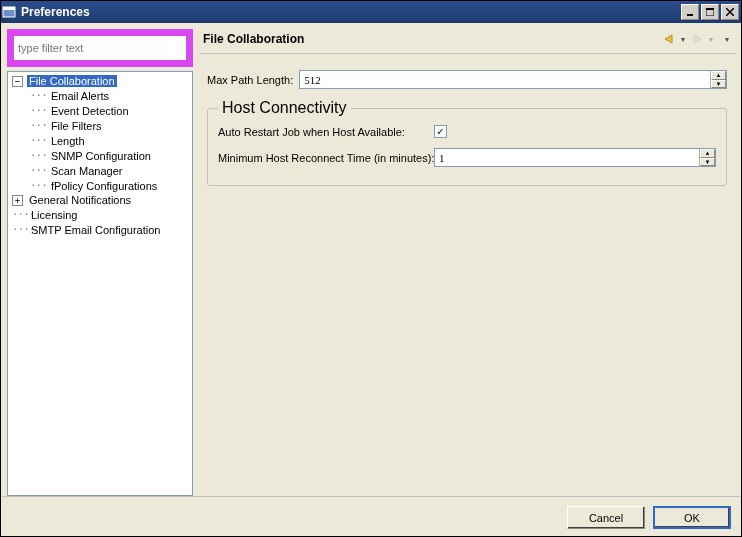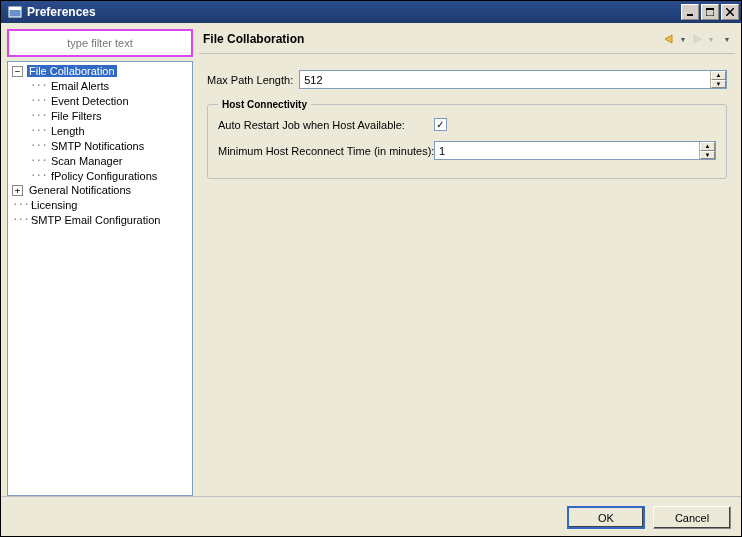--- a/index.html
+++ b/index.html
@@ -11,21 +11,21 @@
       height: 537px;
       overflow: hidden;
       border: 1px solid #000;
     }
     
     .titlebar {
       background: linear-gradient(to bottom, #2a4d8e, #1e3a6e);
       height: 22px;
       display: flex;
       align-items: center;
-      padding: 0 2px 0 6px;
+      padding: 0 2px 0 0;
       color: #fff;
       font-weight: bold;
       font-size: 12px;
     }
     .titlebar-icon {
       width: 16px; height: 16px;
       margin-right: 4px;
       display: flex; align-items: center; justify-content: center;
     }
     .titlebar-title { flex: 1; }
@@ -55,27 +55,26 @@
     
     .left-panel {
       width: 186px;
       display: flex;
       flex-direction: column;
       gap: 4px;
     }
     .filter-input {
       width: 100%;
       height: 20px;
-      border: 2px solid #d946ef;
+      border: 7px solid #d946ef;
       padding: 12px 4px;
       font-size: 11px;
       font-family: Tahoma, Arial, sans-serif;
       color: #999;
       background: #fff;
-      text-align: center;
     }
     .tree {
       flex: 1;
       background: #fff;
       border: 1px solid #7f9db9;
       padding: 2px 0;
       overflow: auto;
     }
     .tree-item {
       display: flex;
@@ -155,21 +154,21 @@
       display: flex;
       border: 1px solid #7f9db9;
       background: #fff;
       height: 19px;
     }
     .spinner-input input {
       border: none;
       flex: 1;
       padding: 0 4px;
       font-size: 11px;
-      font-family: Liberation Sans, sans-serif;
+      font-family: Liberation Serif, serif;
       outline: none;
     }
     .spinner-btns {
       width: 16px;
       display: flex;
       flex-direction: column;
       border-left: 1px solid #b0b0a0;
     }
     .spinner-btn {
       flex: 1;
@@ -185,22 +184,21 @@
       line-height: 1;
     }
     fieldset {
       border: 1px solid #c0c0c0;
       border-radius: 3px;
       padding: 8px 10px 10px;
       margin-top: 4px;
     }
     legend {
       padding: 0 4px;
-      font-size: 10px;
-      font-weight: bold;
+      font-size: 16px;
     }
     .checkbox {
       width: 13px; height: 13px;
       border: 1px solid #7f9db9;
       background: #fff;
       display: flex;
       align-items: center;
       justify-content: center;
       font-size: 10px;
       cursor: pointer;
@@ -284,21 +282,21 @@
       <div class="tree-item level-1">
         <span class="dashes">···</span>
         <span class="label">File Filters</span>
       </div>
       <div class="tree-item level-1">
         <span class="dashes">···</span>
         <span class="label">Length</span>
       </div>
       <div class="tree-item level-1">
         <span class="dashes">···</span>
-        <span class="label">SMTP Notifications</span>
+        <span class="label">SNMP Configuration</span>
       </div>
       <div class="tree-item level-1">
         <span class="dashes">···</span>
         <span class="label">Scan Manager</span>
       </div>
       <div class="tree-item level-1">
         <span class="dashes">···</span>
         <span class="label">fPolicy Configurations</span>
       </div>
       <div class="tree-item level-0">
@@ -363,15 +361,15 @@
               <div class="spinner-btn">▼</div>
             </div>
           </div>
         </div>
       </fieldset>
     </div>
   </div>
 </div>
 
 <div class="button-bar">
+  <button class="btn">Cancel</button>
   <button class="btn default">OK</button>
-  <button class="btn">Cancel</button>
 </div>
 
 </body></html>

